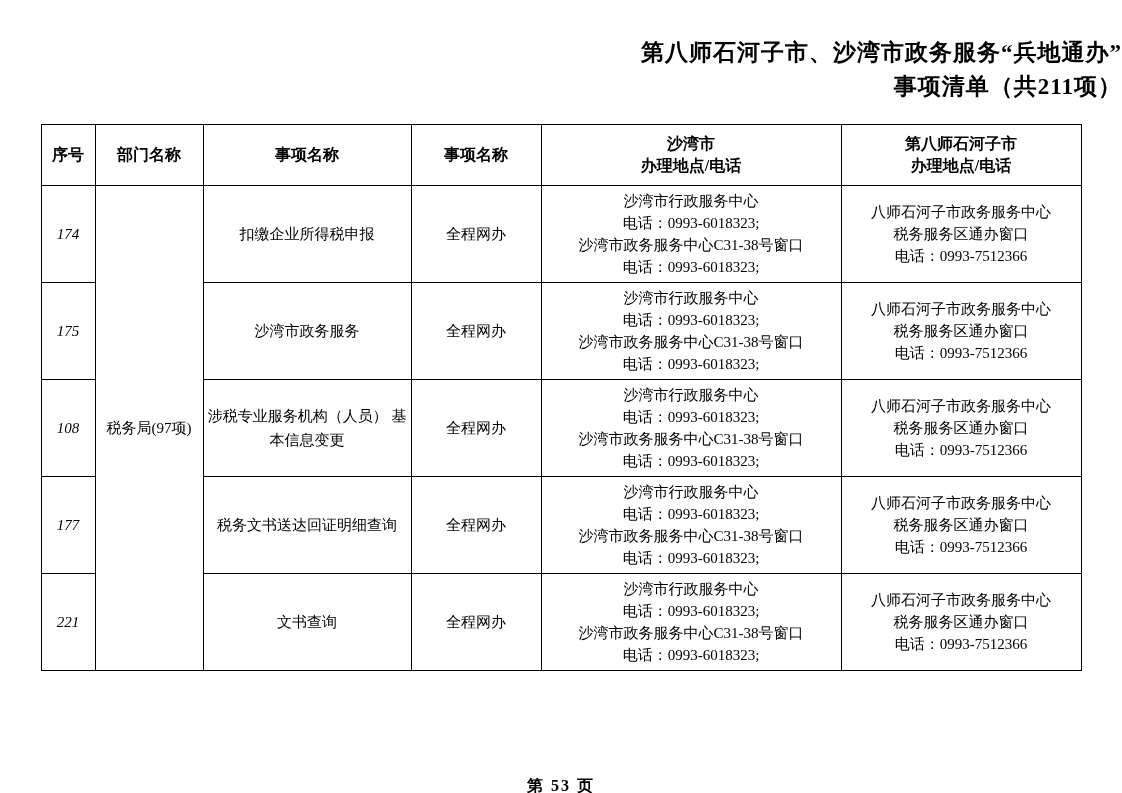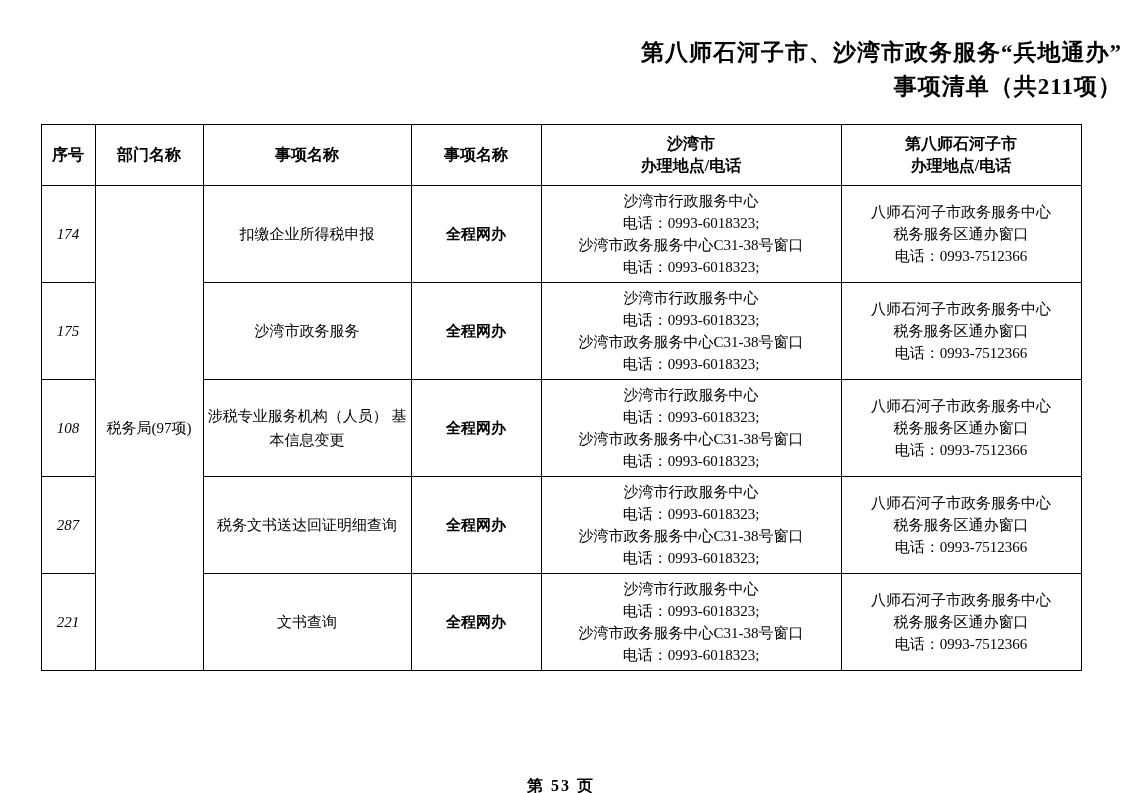--- a/index.html
+++ b/index.html
@@ -67,21 +67,20 @@
   }
   td.dept-cell {
     font-size: 15px;
   }
   td.item-cell {
     font-size: 15px;
     line-height: 24px;
   }
   td.way-cell {
     font-size: 15px;
-    font-weight: bold;
   }
   td.addr-cell {
     font-size: 13px;
     line-height: 22px;
     padding: 6px 4px;
   }
   td.addr-cell .ln {
     display: block;
     white-space: nowrap;
   }
@@ -188,21 +187,21 @@
           <span class="ln">电话：0993-6018323;</span>
         </td>
         <td class="addr-cell">
           <span class="ln">八师石河子市政务服务中心</span>
           <span class="ln">税务服务区通办窗口</span>
           <span class="ln">电话：0993-7512366</span>
         </td>
       </tr>
 
       <tr class="row-body">
-        <td class="seq-cell">287</td>
+        <td class="seq-cell">177</td>
         <td class="item-cell">
           <span class="ln">税务文书送达回证明细查询</span>
         </td>
         <td class="way-cell">全程网办</td>
         <td class="addr-cell">
           <span class="ln">沙湾市行政服务中心</span>
           <span class="ln">电话：0993-6018323;</span>
           <span class="ln">沙湾市政务服务中心C31-38号窗口</span>
           <span class="ln">电话：0993-6018323;</span>
         </td>

